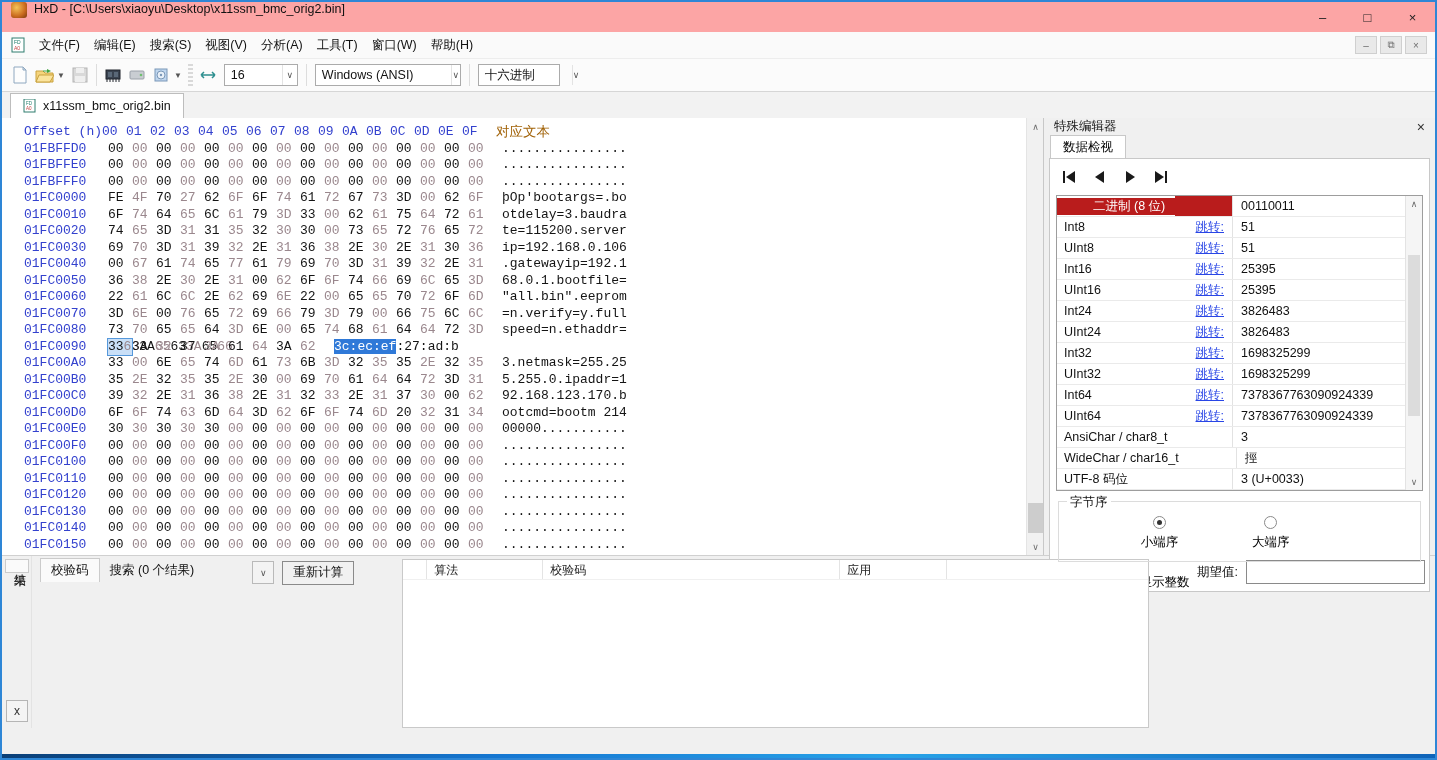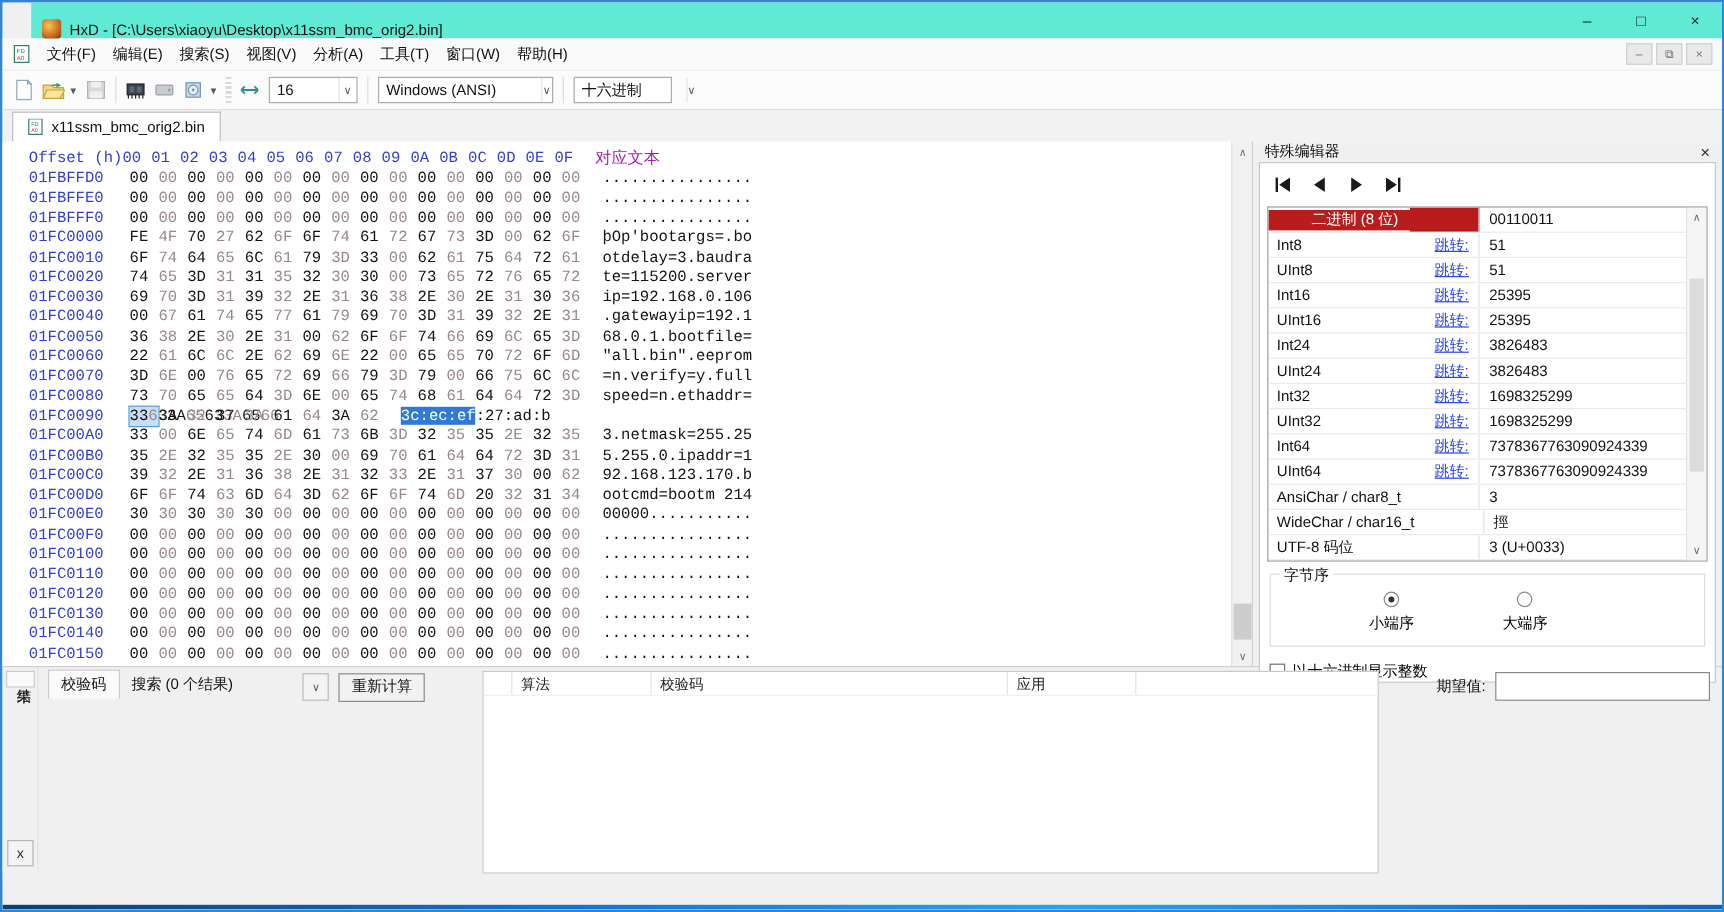--- a/index.html
+++ b/index.html
@@ -1,20 +1,20 @@
 <!DOCTYPE html>
 <html><head>
 <meta charset="utf-8">
 <style>
   * { margin:0; padding:0; box-sizing:border-box; }
   body { font-family:"Liberation Sans", sans-serif; background:#444; }
   .win { position:relative; width:1437px; height:760px; background:#F0F0F0;
          border:2px solid #2E86D6; overflow:hidden; }
   
-  .titlebar { height:30px; background:#5eead4; display:flex; align-items:flex-end; padding-left:9px;margin-left:24px; }
+  .titlebar { height:30px; background:#fca5a5; display:flex; align-items:flex-start; padding-left:9px; }
   .appicon { width:16px; height:16px; border-radius:3px; margin-right:7px;
              background:radial-gradient(circle at 35% 35%, #F6C45A, #C96A1E 60%, #7A3A10); }
   .title { font-size:12.5px; color:#111; }
   .wctrl { margin-left:auto; display:flex; height:30px; }
   .wbtn { width:45px; height:30px; display:flex; align-items:center; justify-content:center;
           font-size:13px; color:#222; }
   
   .menubar { height:27px; background:#FAFAFA; display:flex; align-items:center; padding-left:6px;
              border-bottom:1px solid #EDEDED; }
   .doc-ic { width:16px; height:16px; margin:0 6px 0 2px; }
@@ -43,21 +43,21 @@
   .main { display:flex; height:437px; background:#fff; }
   .hexpane { flex:1; background:#fff; overflow:hidden; padding:6px 0 0 22px;
              font-family:"Liberation Mono", monospace; font-size:13px; }
   .hexrow, .hexhead { display:flex; height:16.5px; line-height:16.5px; white-space:nowrap; }
   .off { width:76px; color:#3341CE; flex:0 0 76px; }
   .bytes { display:flex; margin-left:8px; }
   .bytes span { width:24px; text-align:left; }
   .hdrcol { color:#3341CE; }
   .c0 { color:#141414; } .c1 { color:#9A878D; }
   .htext { margin-left:10px; color:#141414; }
-  .thdr { margin-left:10px; color:#a21caf; font-family:"Liberation Sans",sans-serif; font-size:13.5px; }
+  .thdr { margin-left:10px; color:#a16207; font-family:"Liberation Sans",sans-serif; font-size:13.5px; }
   .hexsel { display:inline-flex; background:#C9DFF7; outline:1px solid #5598DB; }
   .tsel { background:#2F79D8; color:#fff; }
   
   .vsb { width:17px; background:#F1F1F1; border-left:1px solid #E4E4E4; position:relative; }
   .vsb .arr { position:absolute; left:0; width:17px; height:17px; color:#6D6D6D; font-size:9px;
               display:flex; align-items:center; justify-content:center; }
   .vsb .thumb { position:absolute; left:1px; width:15px; background:#CDCDCD; }
   
   .rightpanel { width:392px; background:#F0F0F0; border-left:1px solid #C8C8C8; display:flex; flex-direction:column; }
   .phead { height:26px; display:flex; align-items:center; padding:0 10px; font-size:12.5px; color:#111; }
@@ -834,20 +834,23 @@
       <div class="arr" style="top:0">∧</div>
       <div class="thumb" style="top:385px; height:30px"></div>
       <div class="arr" style="bottom:0">∨</div>
     </div>
 
     <div class="rightpanel">
       <div class="phead">
         <span>特殊编辑器</span>
         <span class="pclose">×</span>
       </div>
+      <div class="ptabs">
+        <div class="ptab">数据检视</div>
+      </div>
       <div class="pcontent">
         <div class="navrow">
           <span class="navbtn">
               <svg width="16" height="14">
                 <rect x="1" y="1" width="2" height="12" fill="#1A1A1A"></rect>
                 <polygon points="13,1 13,13 4,7" fill="#1A1A1A"></polygon>
               </svg>
             </span>
           <span class="navbtn">
               <svg width="14" height="14">

